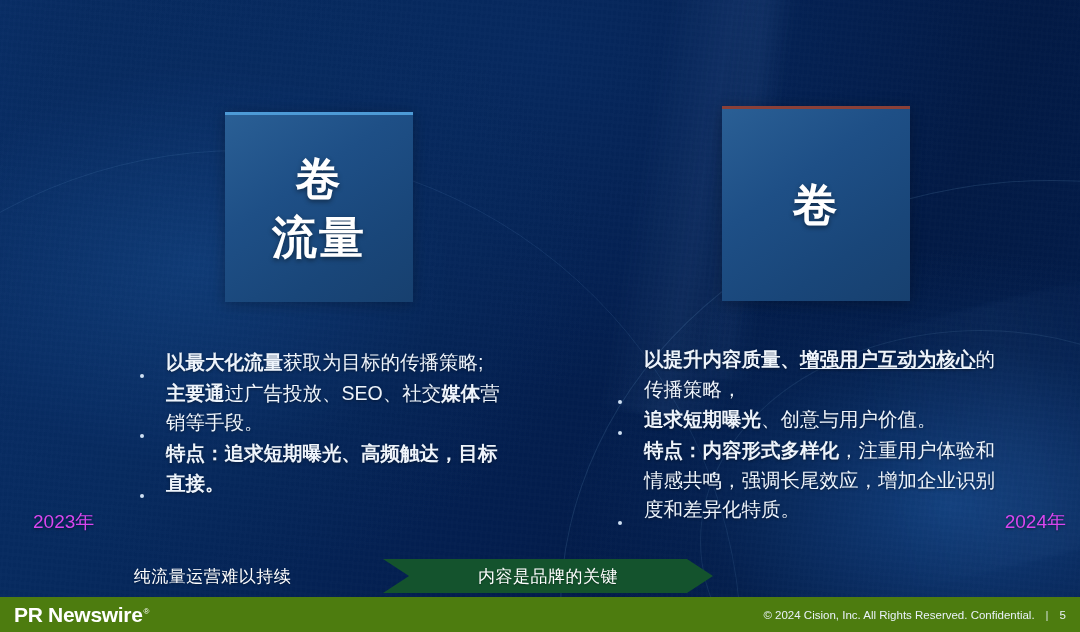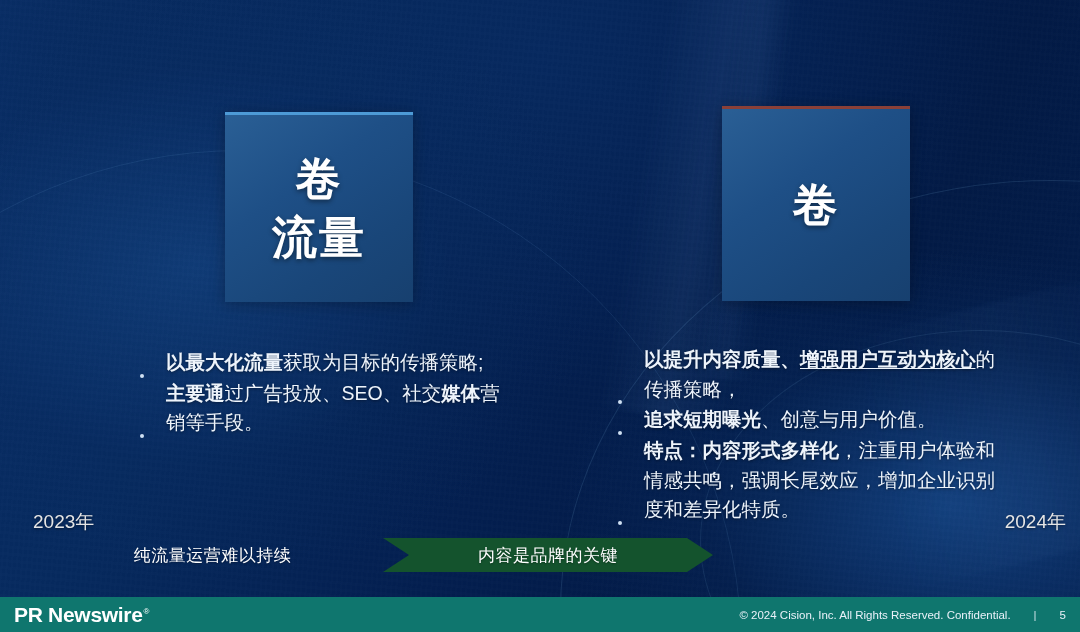--- a/index.html
+++ b/index.html
@@ -117,21 +117,21 @@
   }
   .bullet .txt { flex: 1 1 auto; }
   .bullets.left  .bullet .txt { text-shadow: 0 1px 3px rgba(0,0,0,0.4); }
   .bullets.right .bullet .txt { text-shadow: 0 1px 3px rgba(0,0,0,0.4); }
   .b  { font-weight: 700; }
   .u  { font-weight: 700; text-decoration: underline; text-underline-offset: 2px; }
 
   
   .year {
     position: absolute;
-    color: #e5e5e5;
+    color: #d946ef;
     font-size: 19px;
     font-weight: 400;
     text-shadow: 0 1px 3px rgba(0,0,0,0.45);
   }
   .year.y-left  { left: 33px;  top: 509px; }
   .year.y-right { right: 14px; top: 509px; text-align: center; }
 
   
   .banner {
     position: absolute;
@@ -145,20 +145,21 @@
     position: relative;
     height: 34px;
     display: flex;
     align-items: center;
     justify-content: center;
     color: #ffffff;
     font-size: 17px;
     font-weight: 500;
     letter-spacing: 0.5px;
     text-shadow: 0 1px 2px rgba(0,0,0,0.35);
+    margin-top: 21px;
   }
   .seg span { position: relative; z-index: 2; }
   .seg-1 {
     width: 345px;
     background: linear-gradient(90deg, #1b4374 0%, #174density 0%, #16406f 55%, #133a66 100%);
     clip-path: polygon(0 0, calc(100% - 26px) 0, 100% 50%, calc(100% - 26px) 100%, 0 100%);
   }
   .seg-2 {
     width: 363px;
     margin-left: -2px;
@@ -172,21 +173,21 @@
     clip-path: polygon(0 0, calc(100% - 26px) 0, 100% 50%, calc(100% - 26px) 100%, 0 100%, 26px 50%);
   }
 
   
   .footer {
     position: absolute;
     left: 0;
     bottom: 0;
     width: 100%;
     height: 35px;
-    background: #0f766e;
+    background: #4d7c0f;
     display: flex;
     align-items: center;
     justify-content: space-between;
   }
   .logo {
     margin-left: 14px;
     color: #ffffff;
     font-size: 21px;
     font-weight: 700;
     letter-spacing: -0.3px;
@@ -198,21 +199,21 @@
     vertical-align: super;
     margin-left: 1px;
   }
   .copyright {
     margin-right: 14px;
     color: #e9f1f9;
     font-size: 11.5px;
     font-weight: 400;
     display: flex;
     align-items: center;
-    gap: 23px;
+    gap: 11px;
     white-space: nowrap;
   }
   .copyright .divider { opacity: .85; }
 </style>
 </head>
 <body>
 
 <div id="slide">
 
   <div class="bg-base"></div>
@@ -235,20 +236,24 @@
 
   <div class="bullets left" id="bullets-left">
       <div class="bullet">
         <span class="dot"></span>
         <span class="txt"><span class="b">以最大化流量</span><span>获取为目标的传播策略;</span></span>
       </div>
       <div class="bullet">
         <span class="dot"></span>
         <span class="txt"><span class="b">主要通</span><span>过广告投放、SEO、社交</span><span class="b">媒体</span><span>营销等手段。</span></span>
       </div>
+      <div class="bullet">
+        <span class="dot"></span>
+        <span class="txt"><span class="b">特点：追求短期曝光、高频触达，</span><span class="b">目标直接。</span></span>
+      </div>
     </div>
   <div class="bullets right" id="bullets-right">
       <div class="bullet">
         <span class="dot"></span>
         <span class="txt"><span class="b">以提升内容质量、</span><span class="u">增强用户互动为核心</span><span>的传播策略，</span></span>
       </div>
       <div class="bullet">
         <span class="dot"></span>
         <span class="txt"><span class="b">追求短期曝光</span><span>、创意与用户价值。</span></span>
       </div>

